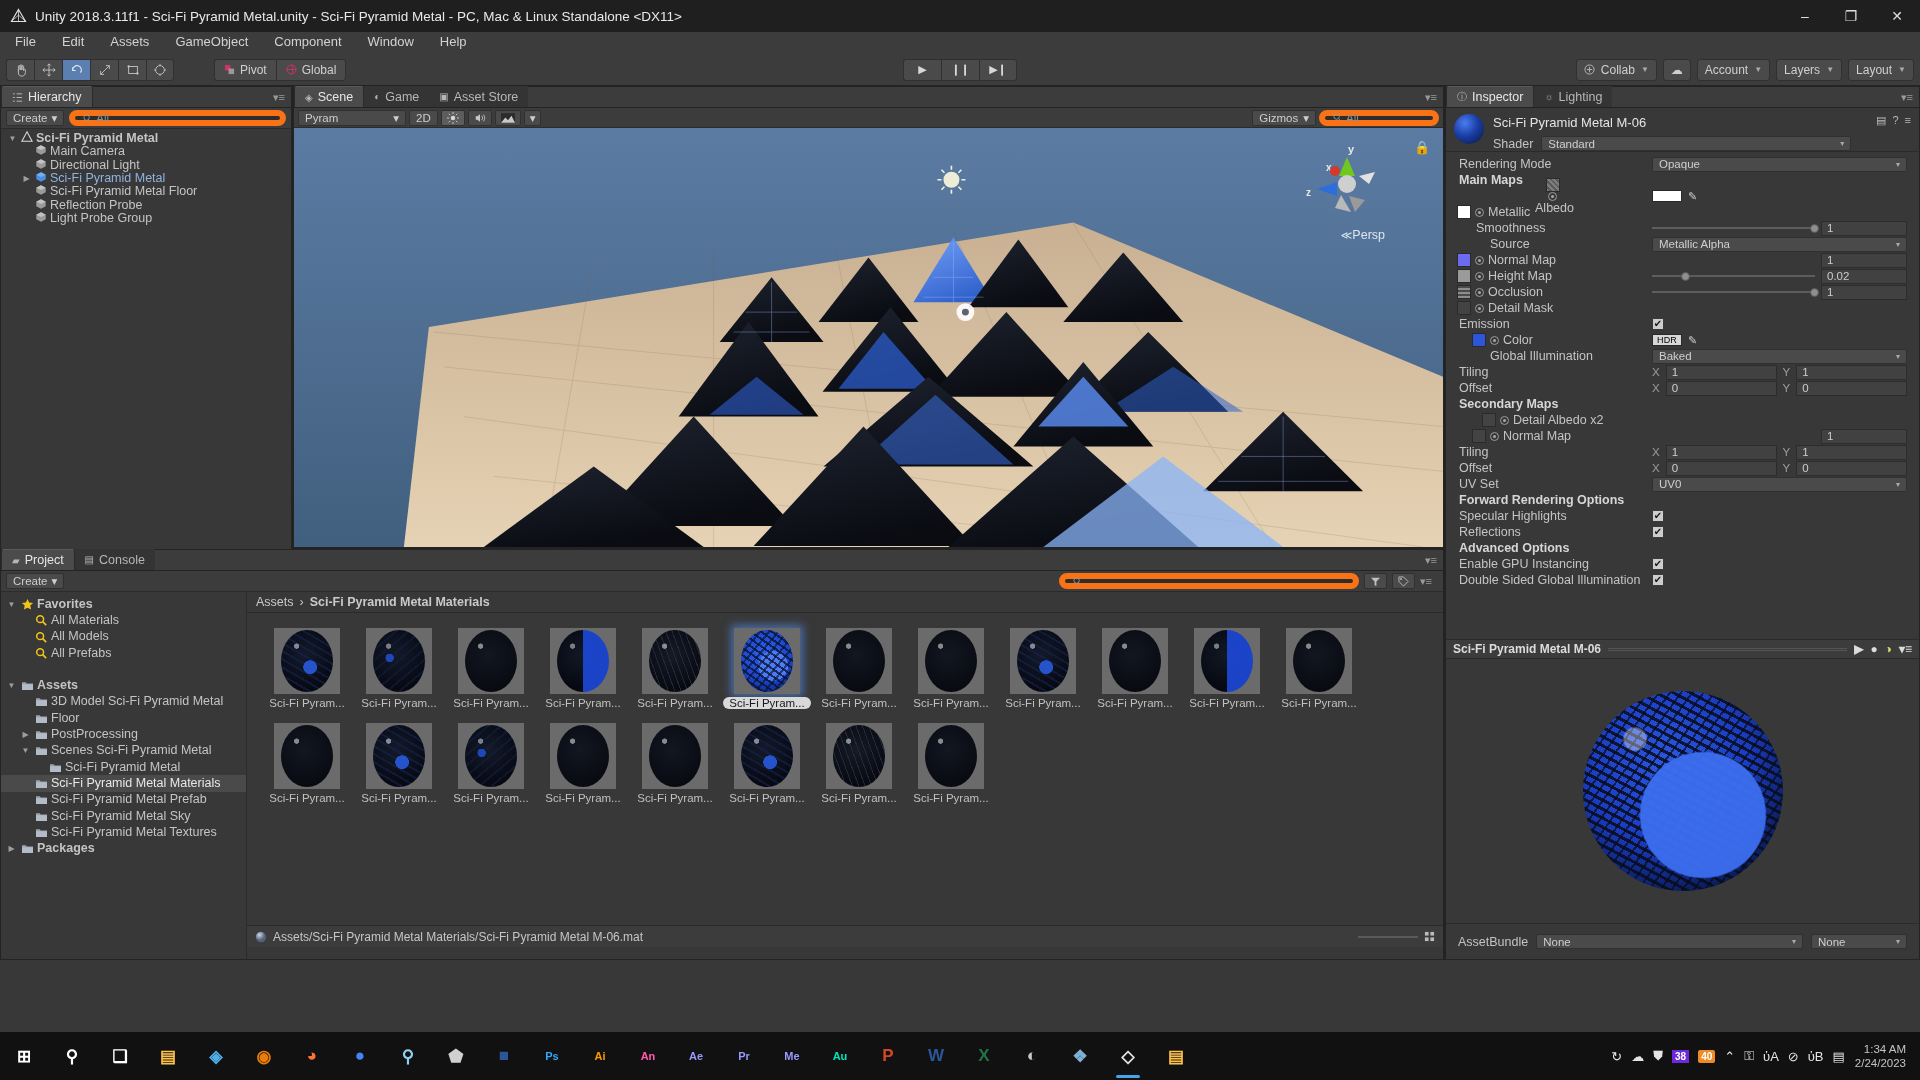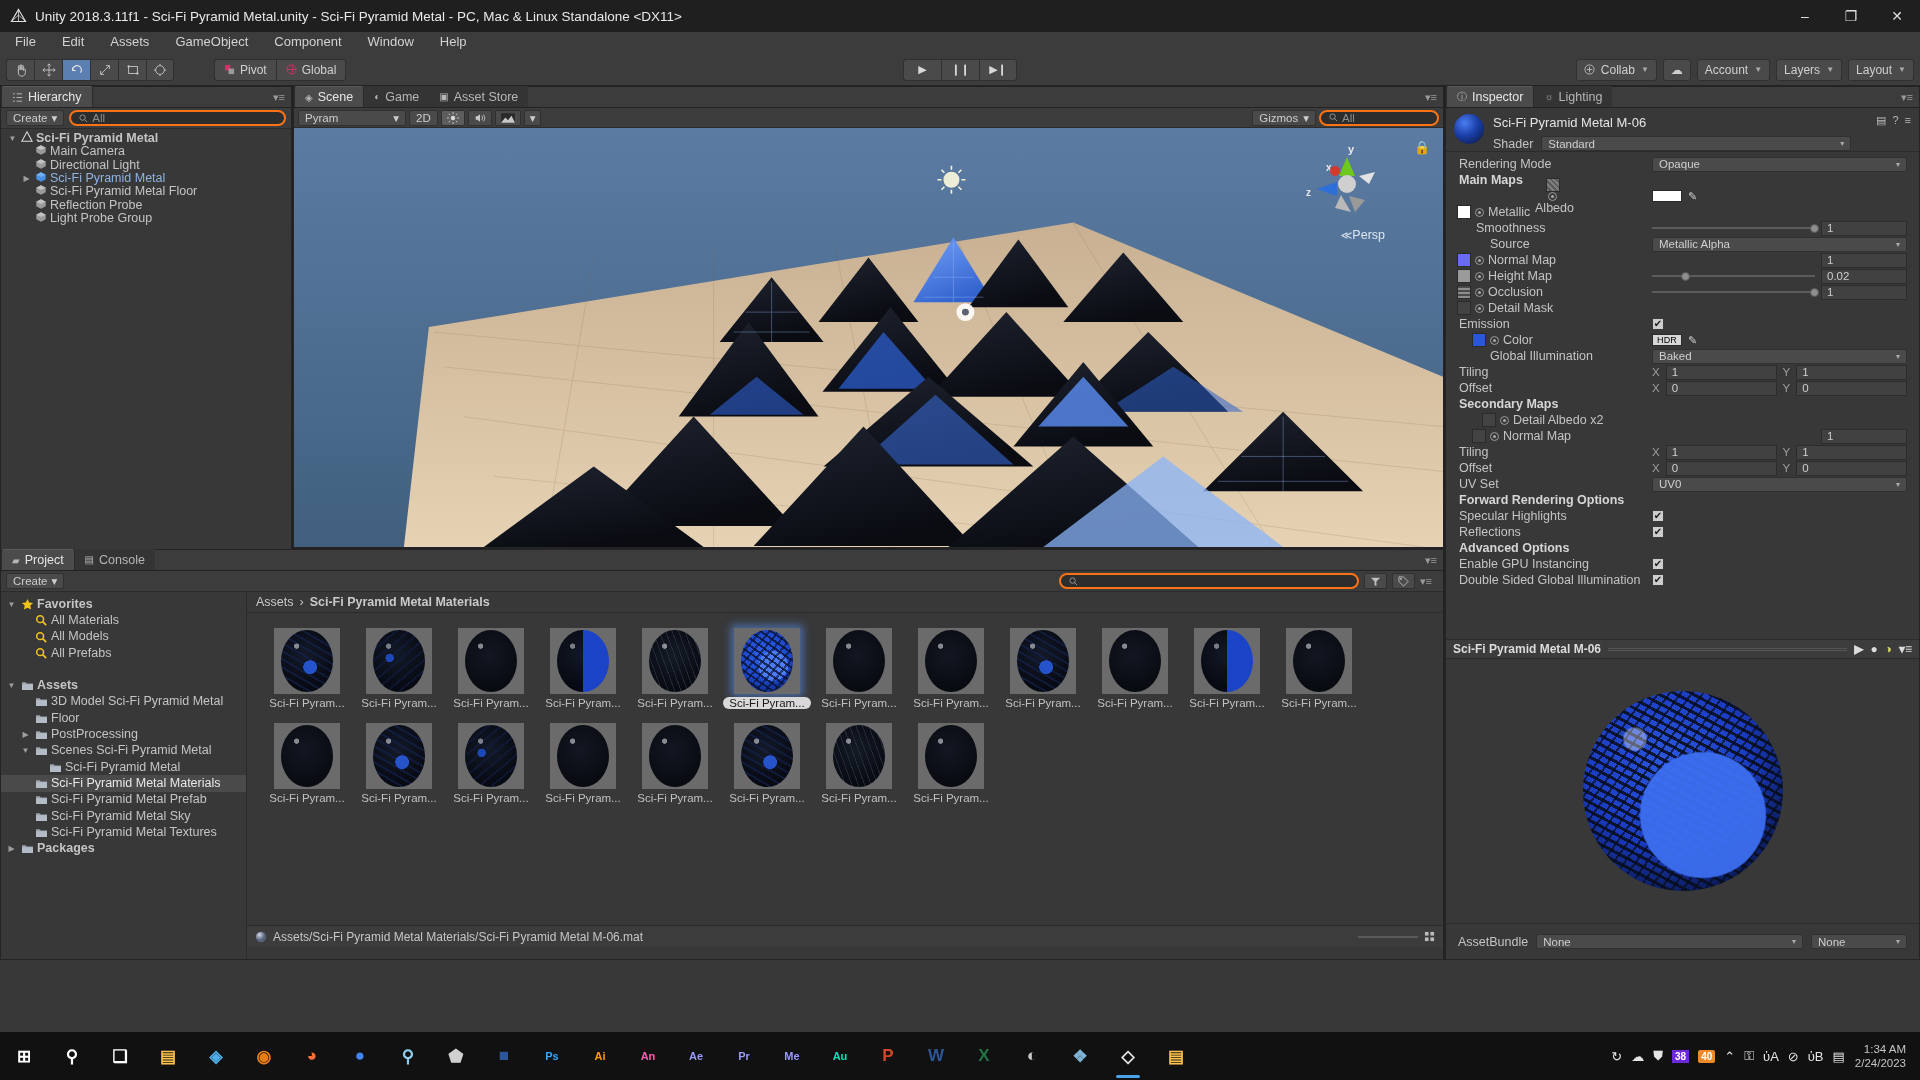--- a/index.html
+++ b/index.html
@@ -51,21 +51,21 @@
   .tab { height:21px; padding:0 10px; display:flex; align-items:center; gap:5px;
          font-size:12.5px; color:#b6b6b6; background:#343434; }
   .tab.active { background:#4b4b4b; color:#e6e6e6; border-top:1px solid #5a5a5a;
                 border-left:1px solid #2b2b2b; border-right:1px solid #2b2b2b; border-radius:3px 3px 0 0; }
   .tabdots { margin-left:auto; padding-right:6px; color:#9a9a9a; font-size:11px; align-self:center; }
 
   .subbar { height:21px; background:#3c3c3c; display:flex; align-items:center; gap:5px; padding:0 5px;
             border-bottom:1px solid #2b2b2b; }
   .createbtn { height:16px; background:#4a4a4a; border:1px solid #303030; border-radius:2px;
                padding:0 6px; display:flex; align-items:center; gap:4px; font-size:11.5px; color:#cdcdcd; }
-  .searchbox { flex:1; height:16px; background:#2d2d2d; border:2px solid #f97316; border-radius:8px;
+  .searchbox { flex:1; height:16px; background:#2d2d2d; border:6px solid #f97316; border-radius:8px;
                display:flex; align-items:center; padding:0 8px; gap:4px; font-size:11.5px; color:#8d8d8d; }
 
   
   #hierarchy { left:0; top:0; width:292px; bottom:0; }
   .htree { padding-top:3px; font-size:12.5px; }
   .hrow { height:13.3px; display:flex; align-items:center; gap:3px; padding-left:6px; line-height:13px; }
   .hrow.sel { color:#8fb3e0; }
   .arrow { width:11px; font-size:8px; color:#9e9e9e; text-align:center; }
   .cubeicon { width:12px; height:12px; flex:0 0 auto; }
 

